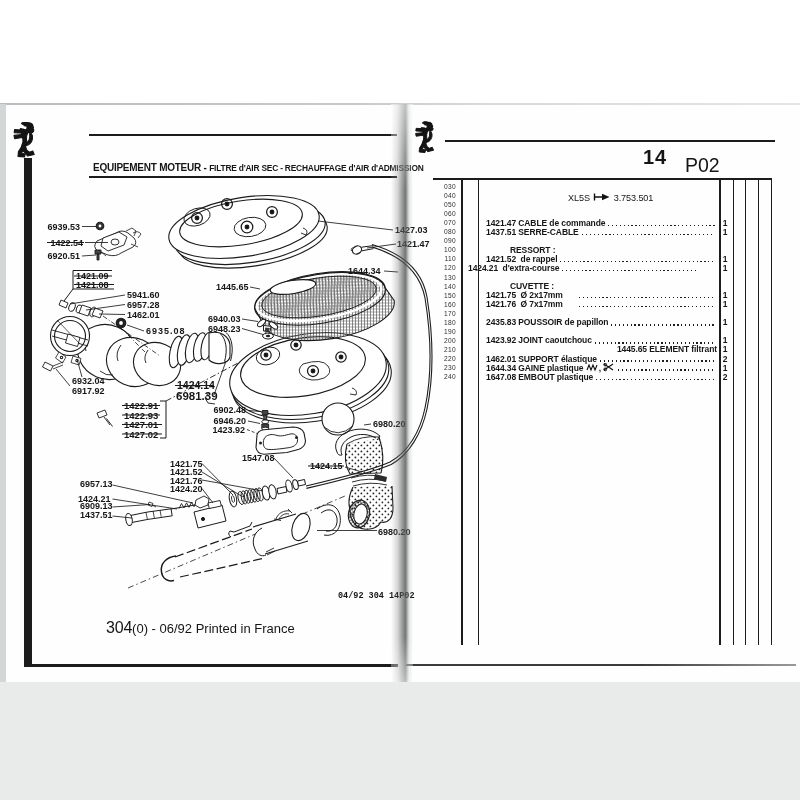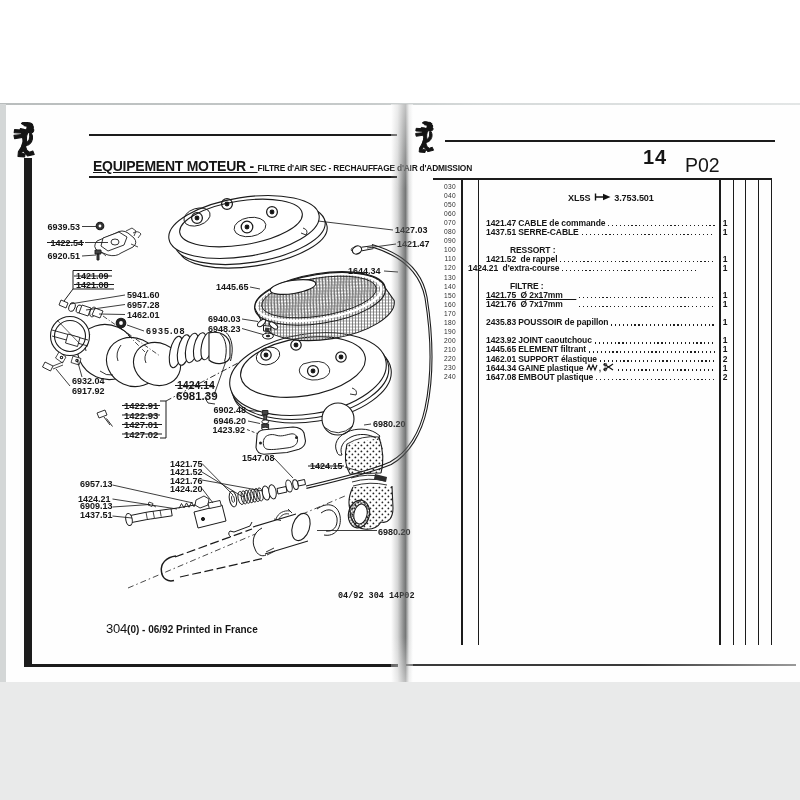--- a/index.html
+++ b/index.html
@@ -17,31 +17,31 @@
 
 <div class="abs" style="left:0;top:682px;width:800px;height:118px;background:#e9eaea;"></div>
 
 <div class="abs" style="left:0;top:103px;width:800px;height:2px;background:linear-gradient(90deg,#b9bdbd 0%,#c6caca 45%,#d6dada 60%,#e3e6e6 100%);"></div>
 
 <div class="abs" style="left:0;top:104px;width:6px;height:578px;background:#d4d7d7;"></div>
 
 <div class="hl" style="left:89px;top:134px;width:308px;height:1.7px;"></div>
 
 <div class="abs" style="left:93px;top:156.5px;white-space:nowrap;font-weight:bold;">
-  <span style="font-size:14px;letter-spacing:-0.25px;text-decoration:underline;">EQUIPEMENT MOTEUR - </span><span style="font-size:8.4px;letter-spacing:-0.2px;">FILTRE d'AIR SEC - RECHAUFFAGE d'AIR d'ADMISSION</span>
+  <span style="font-size:10px;letter-spacing:-0.25px;">EQUIPEMENT MOTEUR - </span><span style="font-size:8.4px;letter-spacing:-0.2px;">FILTRE d'AIR SEC - RECHAUFFAGE d'AIR d'ADMISSION</span>
 </div>
 
 <div class="hl" style="left:89px;top:176.2px;width:308px;height:2px;"></div>
 
 <div class="hl" style="left:23.5px;top:158px;width:8px;height:508px;"></div>
 
 <div class="hl" style="left:23.5px;top:664px;width:374px;height:2.8px;"></div>
 
 <div class="abs" style="left:106px;top:619px;white-space:nowrap;">
-  <span style="font-size:13px;letter-spacing:-0.2px;">304</span><span style="font-size:10px;font-weight:bold;text-align:right;">(0) - 06/92 Printed in France</span>
+  <span style="font-size:16px;letter-spacing:-0.2px;">304</span><span style="font-size:13px;font-weight:normal;text-align:right;">(0) - 06/92 Printed in France</span>
 </div>
 
 <div class="abs" style="left:338px;top:591px;font-family:'Liberation Mono',monospace;font-size:8.5px;font-weight:bold;letter-spacing:0px;">04/92 304 14P02</div>
 
 <div class="hl" style="left:445px;top:140.2px;width:330px;height:1.7px;"></div>
 
 <div class="abs" style="left:643px;top:146px;font-size:20px;font-weight:bold;letter-spacing:1px;">14</div>
 
 <div class="abs" style="left:685px;top:154px;font-size:19.5px;font-weight:normal;">P02</div>
 
@@ -56,21 +56,21 @@
 <div class="hl" style="left:732.5px;top:178px;width:1.1px;height:467px;"></div>
 
 <div class="hl" style="left:745px;top:178px;width:1.1px;height:467px;"></div>
 
 <div class="hl" style="left:757.5px;top:178px;width:1.1px;height:467px;"></div>
 
 <div class="hl" style="left:770.5px;top:178px;width:1.3px;height:467px;"></div>
 
 <div class="abs" style="left:436px;top:181.9px;width:20px;text-align:right;font-size:6.6px;line-height:9.06px;letter-spacing:0.3px;color:#2e2e2e;">030<br>040<br>050<br>060<br>070<br>080<br>090<br>100<br>110<br>120<br>130<br>140<br>150<br>160<br>170<br>180<br>190<br>200<br>210<br>220<br>230<br>240</div>
 
-<div class="abs" style="left:568px;top:192.8px;font-size:9.1px;font-weight:bold;letter-spacing:-0.1px;white-space:nowrap;">XL5S <svg width="17" height="8" style="margin:0 1px;">
+<div class="abs" style="left:568px;top:192.8px;font-size:9.1px;font-weight:normal;letter-spacing:-0.1px;white-space:nowrap;">XL5S <svg width="17" height="8" style="margin:0 1px;">
       <path d="M1.5,0.5 V7.5 M1.5,4 H10" stroke="#111" stroke-width="1.4" fill="none"></path>
       <polygon points="9,0.8 16.5,4 9,7.2" fill="#111"></polygon>
     </svg> 3.753.501</div>
 
 <div class="row" style="left:486px;top:217.7px;width:231px;">
     <span>1421.47 CABLE de commande</span>
     <span class="lead"></span>
   </div>
 <div class="qty" style="left:720px;top:217.7px;">1</div>
 
@@ -90,24 +90,24 @@
   </div>
 <div class="qty" style="left:720px;top:253.9px;">1</div>
 
 <div class="row" style="left:468px;top:263px;width:231px;">
     <span>1424.21&nbsp; d'extra-course</span>
     <span class="lead"></span>
   </div>
 <div class="qty" style="left:720px;top:263px;">1</div>
 
 <div class="row" style="left:510px;top:281.1px;">
-    <span>FILTRE :</span>
-  </div>
-
-<div class="row" style="left:486px;top:290.1px;width:231px;text-decoration:underline;">
+    <span>CUVETTE :</span>
+  </div>
+
+<div class="row" style="left:486px;top:290.1px;width:231px;">
     <span>1421.75&nbsp; Ø 2x17mm&nbsp;&nbsp;&nbsp;&nbsp;&nbsp;&nbsp;</span>
     <span class="lead"></span>
   </div>
 <div class="qty" style="left:720px;top:290.1px;">1</div>
 
 <div class="row" style="left:486px;top:299.2px;width:231px;">
     <span>1421.76&nbsp; Ø 7x17mm&nbsp;&nbsp;&nbsp;&nbsp;&nbsp;&nbsp;</span>
     <span class="lead"></span>
   </div>
 <div class="qty" style="left:720px;top:299.2px;">1</div>
@@ -117,21 +117,21 @@
     <span class="lead"></span>
   </div>
 <div class="qty" style="left:720px;top:317.3px;">1</div>
 
 <div class="row" style="left:486px;top:335.4px;width:231px;">
     <span>1423.92 JOINT caoutchouc</span>
     <span class="lead"></span>
   </div>
 <div class="qty" style="left:720px;top:335.4px;">1</div>
 
-<div class="row" style="left:486px;top:344.4px;width:231px;">
+<div class="row" style="left:486px;top:344.4px;width:231px;flex-direction:column;">
     <span>1445.65 ELEMENT filtrant</span>
     <span class="lead"></span>
   </div>
 <div class="qty" style="left:720px;top:344.4px;">1</div>
 
 <div class="row" style="left:486px;top:353.5px;width:231px;">
     <span>1462.01 SUPPORT élastique</span>
     <span class="lead"></span>
   </div>
 <div class="qty" style="left:720px;top:353.5px;">2</div>

